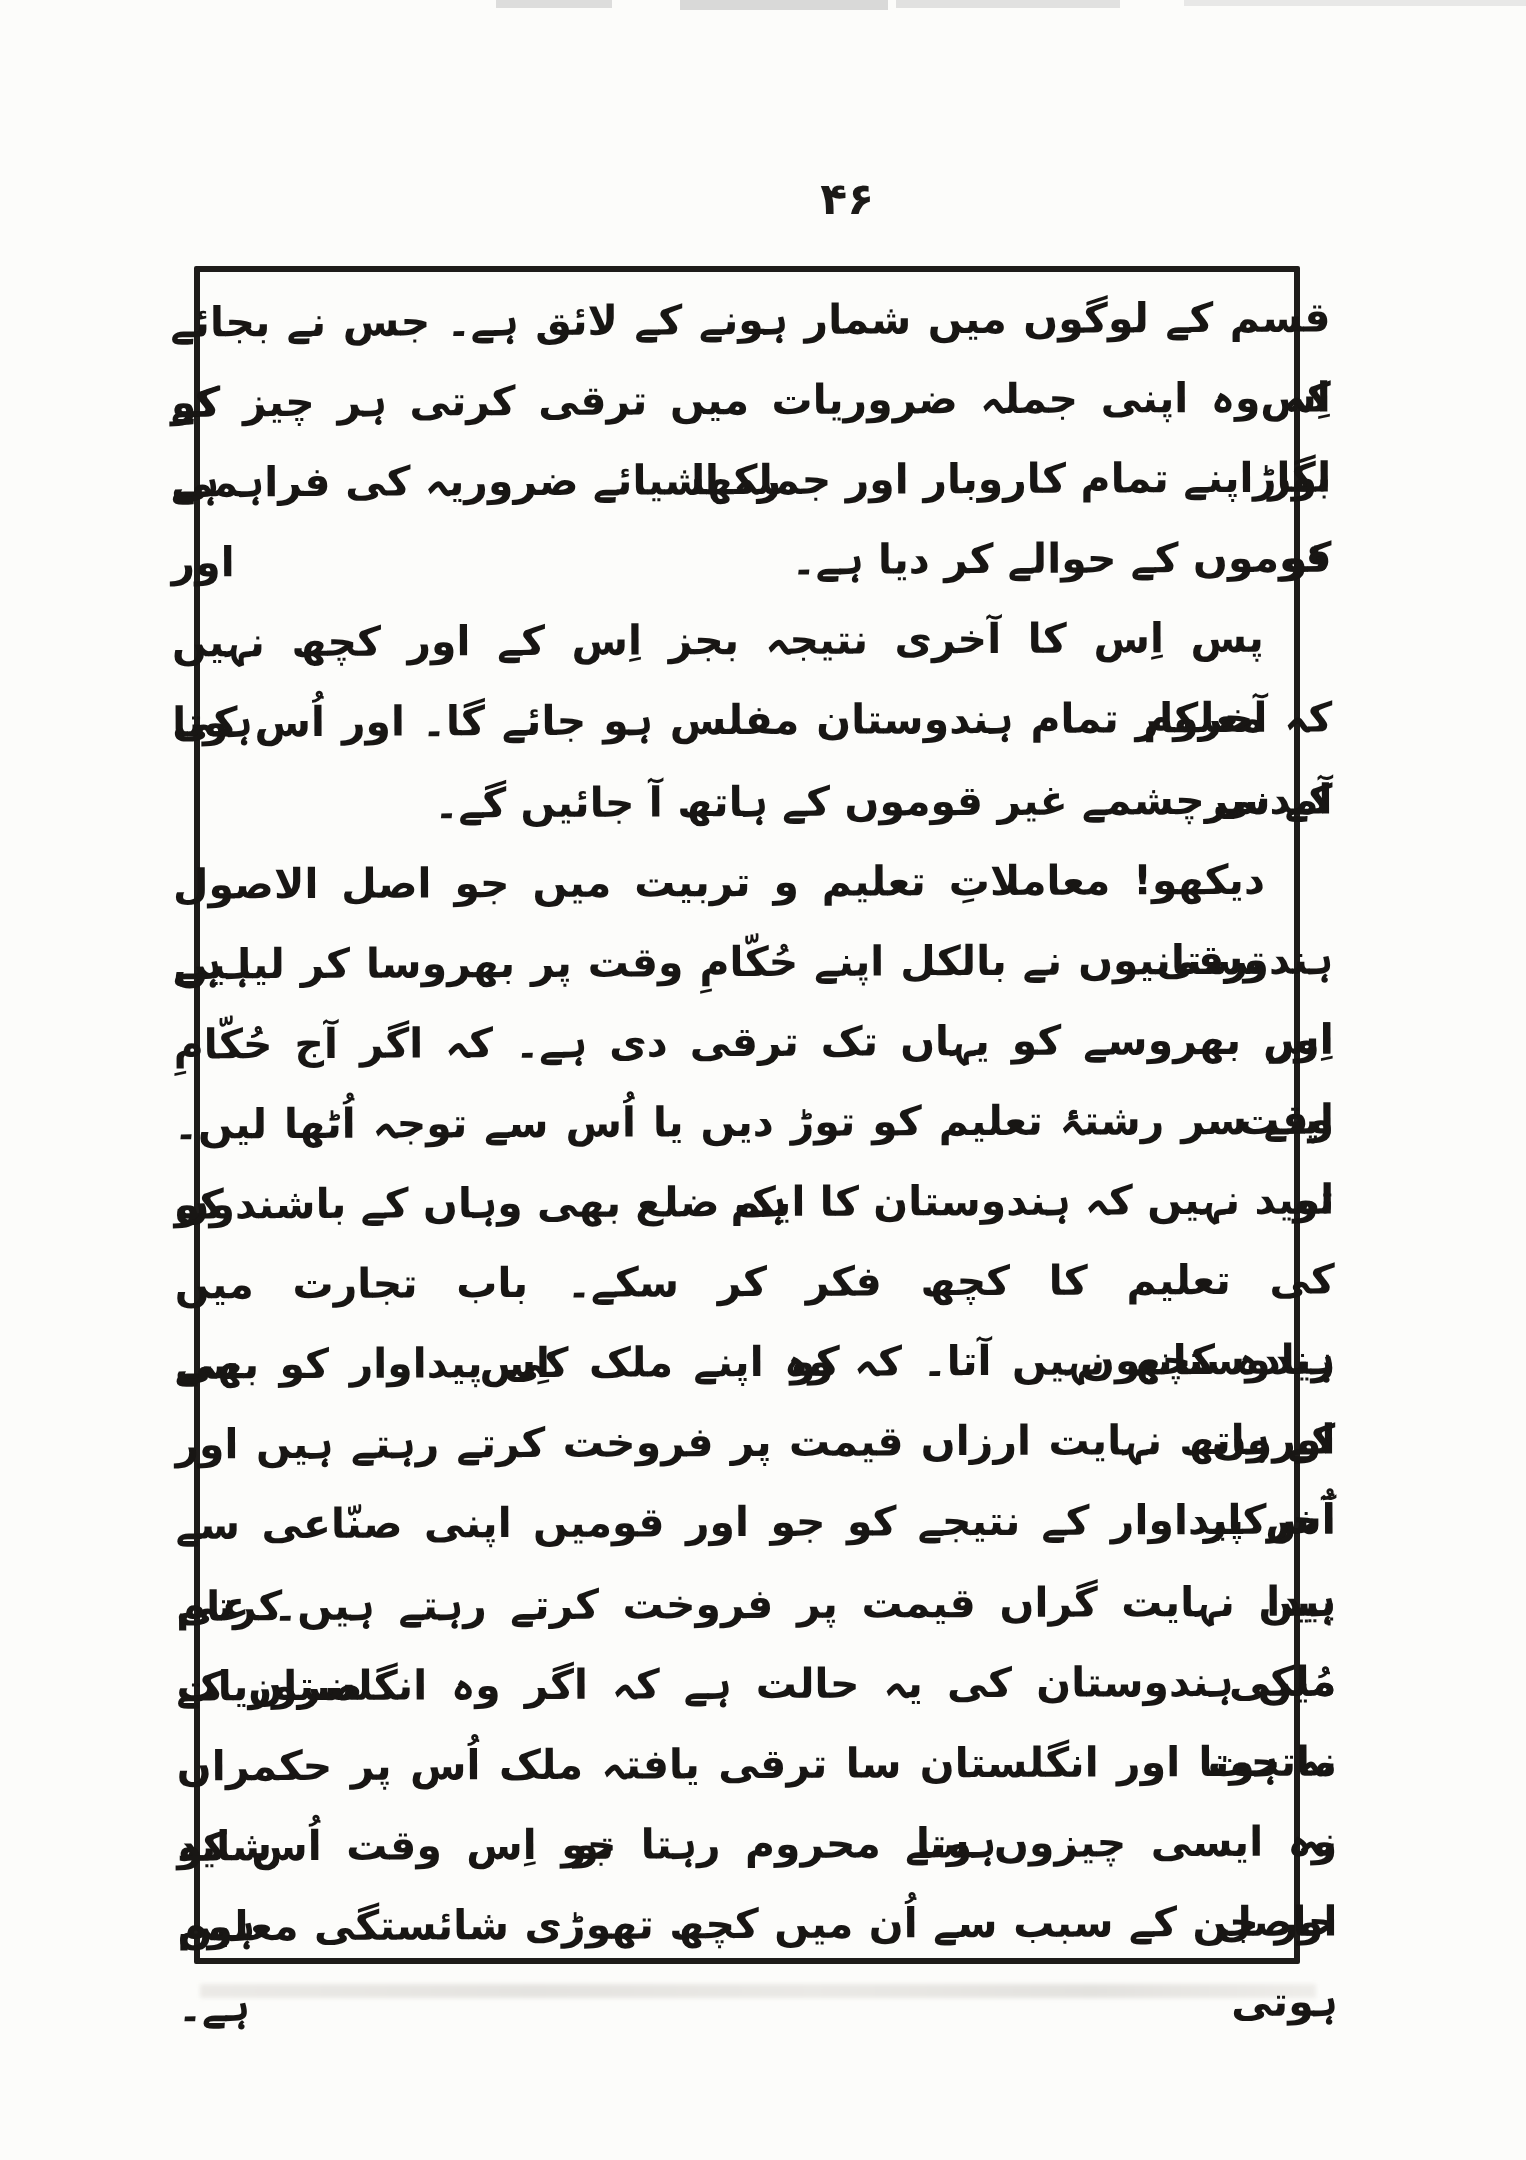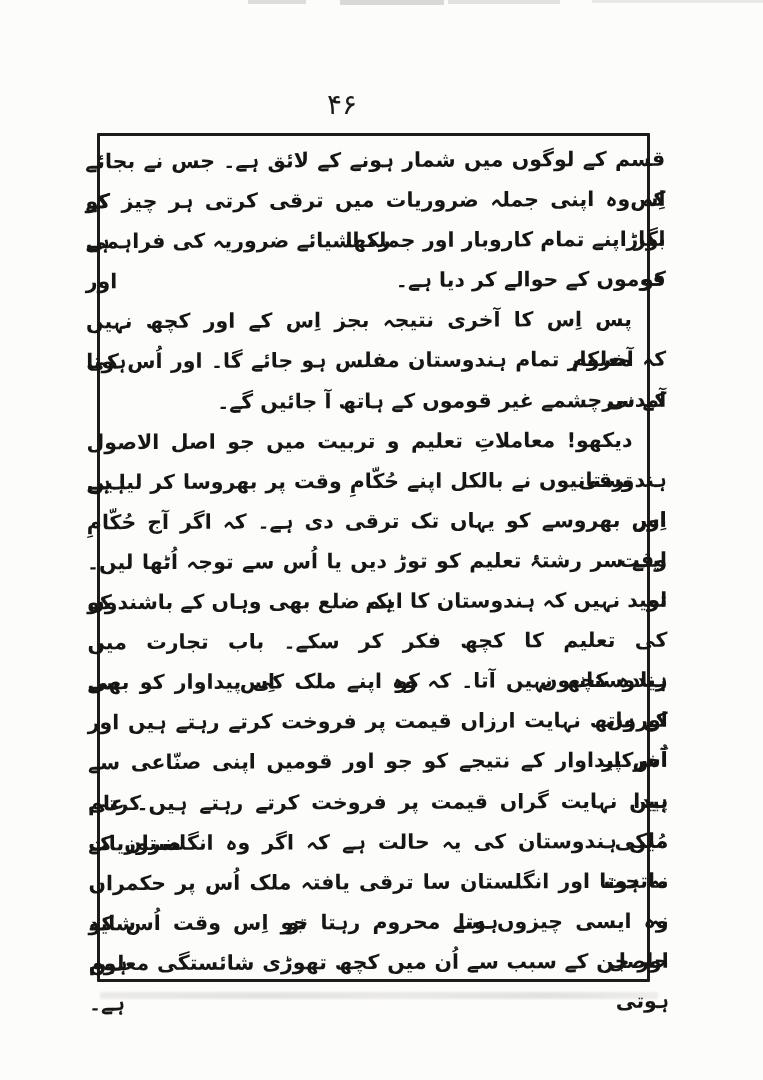--- a/index.html
+++ b/index.html
@@ -11,21 +11,21 @@
   
   .edge-artifact{position:absolute;top:0;background:#c2c2c2;pointer-events:none;}
   #edge1{left:248px;width:58px;height:4px;opacity:.55;}
   #edge2{left:340px;width:104px;height:5px;opacity:.6;}
   #edge3{left:448px;width:112px;height:4px;opacity:.45;}
   #edge4{left:592px;width:171px;height:3px;opacity:.35;}
 
   
   .page-number{
     position:absolute;top:88px;left:327px;width:110px;
-    text-align:left;font-size:28px;font-weight:normal;color:#1c1a18;
+    text-align:right;font-size:22px;font-weight:bold;color:#1c1a18;
     letter-spacing:2px;
   }
 
   
   .text-frame{
     position:absolute;left:97px;top:133px;width:553px;height:849px;
     border:3.5px solid #1e1c1a;
     box-sizing:border-box;
     border-radius:1px;
     pointer-events:none;

